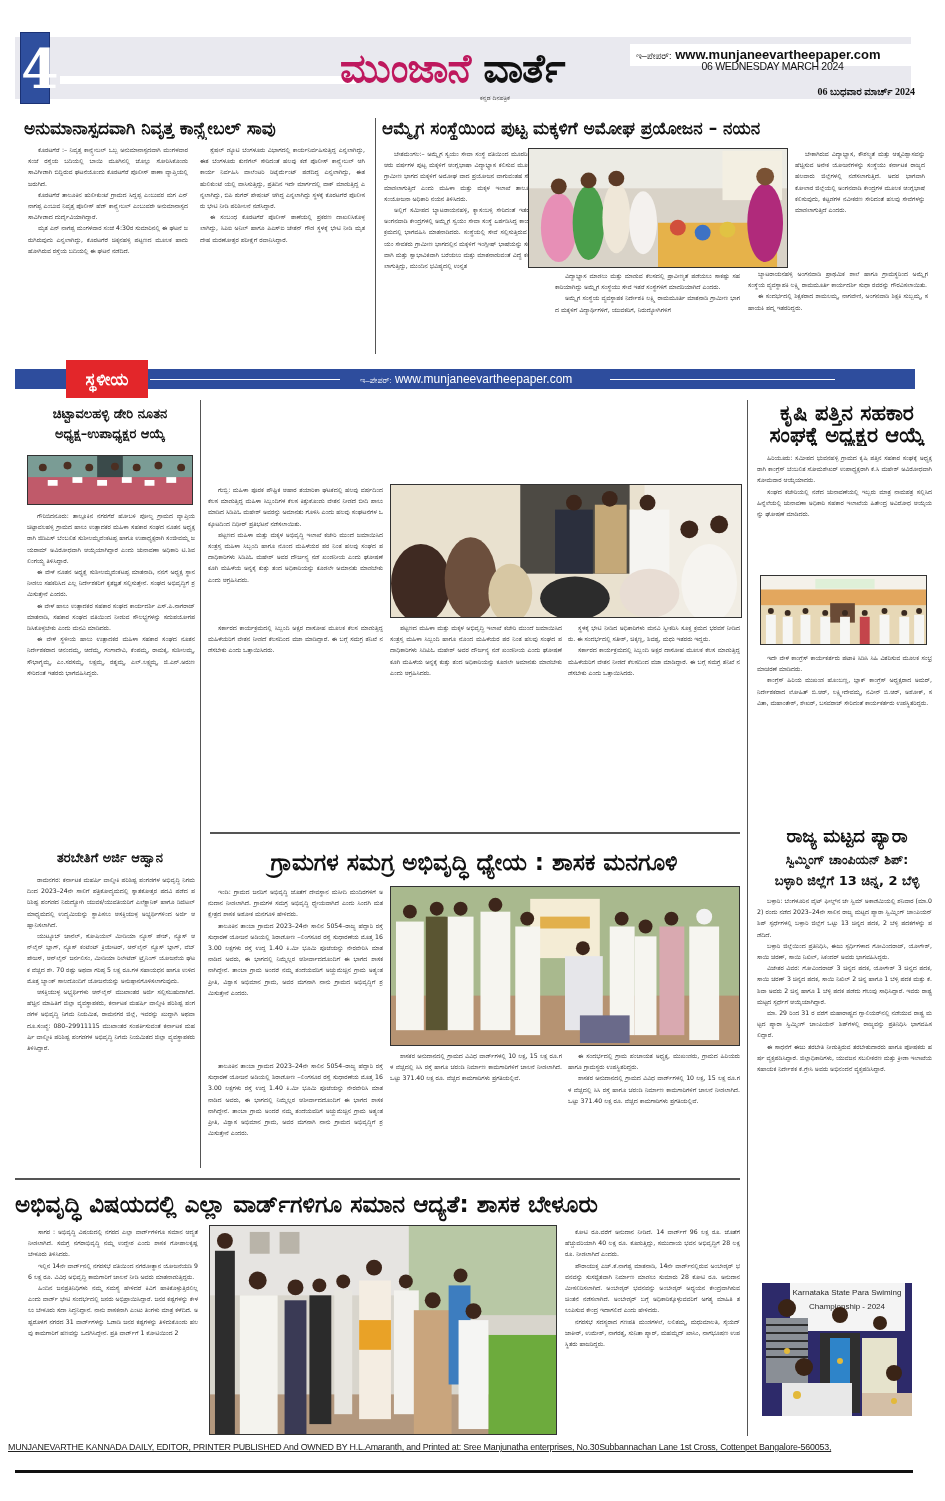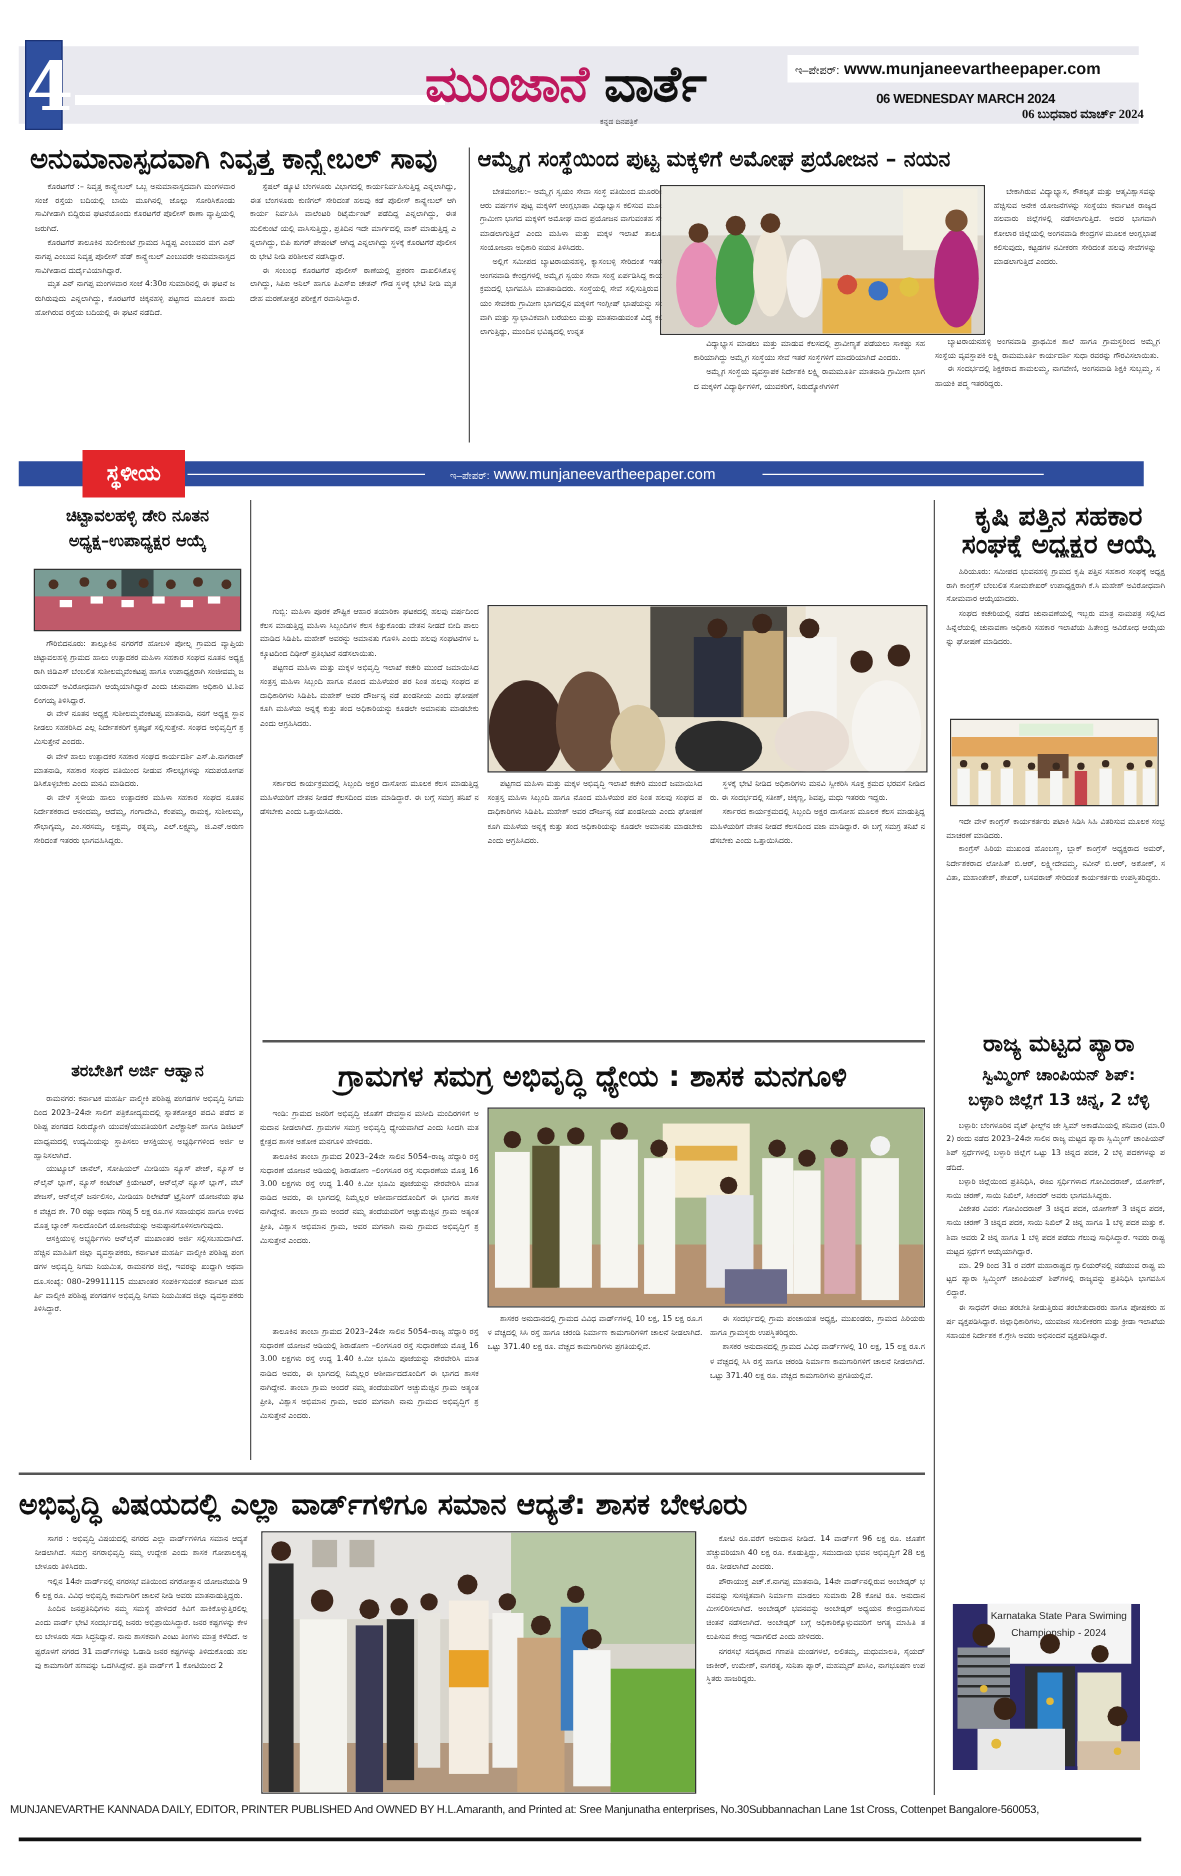--- a/index.html
+++ b/index.html
@@ -15,22 +15,22 @@
      border: 1px solid #1b3275; }
   .mast-white { left: 60px; top: 76px; width: 296px; height: 8px; background: #fff; }
   .mast-title { left: 340px; top: 40px; height: 60px; font-family: "DejaVu Sans", sans-serif; font-weight: bold;
      font-size: 40px; line-height: 56px; white-space: nowrap; letter-spacing: -1px; }
   .mast-title .red { color: #be185d; }
   .mast-title .blk { color: #111; }
   .mast-sub { left: 480px; top: 94px; font-size: 6px; color: #333; }
   .epaper-top { left: 630px; top: 44px; width: 285px; height: 22px; background: #fff;
      font-family: "Liberation Sans", sans-serif; font-size: 13px; line-height: 22px; padding-left: 6px; white-space: nowrap; }
   .epaper-top b { font-weight: bold; }
-  .date-en { left: 630px; top: 73px; width: 285px; text-align: center; font-family: "Liberation Sans", sans-serif;
-     font-size: 10.5px; font-weight: bold; letter-spacing: -0.3px; }
+  .date-en { left: 630px; top: 60px; width: 285px; text-align: center; font-family: "Liberation Sans", sans-serif;
+     font-size: 10.5px; font-weight: normal; letter-spacing: -0.3px; }
   .date-kn { left: 630px; top: 86px; width: 285px; text-align: right; font-family: "Liberation Serif", serif;
      font-size: 10px; font-weight: bold; }
 
   
   .hl { font-family: "DejaVu Sans", sans-serif; font-weight: bold; color: #111; white-space: nowrap; overflow: hidden; }
   .vrule { background: #555; width: 1px; }
   .hrule { background: #555; height: 2px; }
 
   
   .txt { font-family: "DejaVu Sans", sans-serif; font-size: 6.2px; line-height: 11.2px; color: #222;
@@ -43,42 +43,42 @@
 
   
   .band { left: 15px; top: 369px; width: 900px; height: 20px; background: #2e4d9d; }
   .band-line { background: #fff; height: 1px; top: 379px; }
   .band-url { left: 360px; top: 369px; height: 20px; color: #fff; font-family: "Liberation Sans", sans-serif;
      font-size: 12px; line-height: 20px; white-space: nowrap; }
   .section-tag { left: 66px; top: 360px; width: 82px; height: 38px; background: #e3262a; color: #fff;
      font-weight: bold; font-size: 17px; line-height: 38px; text-align: center; }
 
   .footer-text { left: 8px; top: 1441px; width: 930px; font-family: "Liberation Sans", sans-serif; font-size: 8.9px;
-     line-height: 13px; color: #222; letter-spacing: -0.2px; white-space: nowrap; }
+     line-height: 13px; color: #222; letter-spacing: -0.2px; white-space: nowrap; text-decoration: underline; }
   .footer-rule { left: 15px; top: 1470px; width: 898px; height: 3px; background: #111; }
 </style>
 </head>
 <body>
 
 <div class="abs mast-band"></div>
 <div class="abs page-num">4</div>
 <div class="abs mast-white"></div>
 <div class="abs mast-title">
   <span class="red">ಮುಂಜಾನೆ</span>
   <span class="blk">ವಾರ್ತೆ</span>
 </div>
 <div class="abs mast-sub">ಕನ್ನಡ ದಿನಪತ್ರಿಕೆ</div>
 <div class="abs epaper-top">
   <span style="font-size:9px">ಇ–ಪೇಪರ್:</span>
   <b>www.munjaneevartheepaper.com</b>
 </div>
 <div class="abs date-en">06 WEDNESDAY MARCH 2024</div>
 <div class="abs date-kn">06 ಬುಧವಾರ ಮಾರ್ಚ್ 2024</div>
 
-<div class="abs hl" style="left:24px;top:116px;width:350px;font-size:22px;line-height:24px;">ಅನುಮಾನಾಸ್ಪದವಾಗಿ ನಿವೃತ್ತ ಕಾನ್ಸ್ಟೇಬಲ್ ಸಾವು</div>
+<div class="abs hl" style="left:24px;top:116px;width:350px;font-size:17px;line-height:24px;">ಅನುಮಾನಾಸ್ಪದವಾಗಿ ನಿವೃತ್ತ ಕಾನ್ಸ್ಟೇಬಲ್ ಸಾವು</div>
 <div class="abs vrule" style="left:375px;top:118px;height:236px;"></div>
 <div class="abs hl" style="left:382px;top:116px;width:540px;font-size:17px;line-height:24px;">ಆಮ್ಮೈಗ ಸಂಸ್ಥೆಯಿಂದ ಪುಟ್ಟ ಮಕ್ಕಳಿಗೆ ಅಮೋಘ ಪ್ರಯೋಜನ – ನಯನ</div>
 
 <div class="abs txt" style="left:28px;top:144px;width:160px;height:210px;">
   <p>ಕೊರಟಗೆರೆ :– ನಿವೃತ್ತ ಕಾನ್ಸ್ಟೇಬಲ್ ಒಬ್ಬ ಅನುಮಾನಾಸ್ಪದವಾಗಿ ಮಂಗಳವಾರ ಸಂಜೆ ರಸ್ತೆಯ ಬದಿಯಲ್ಲಿ ಬಾಯಿ ಮೂಗಿನಲ್ಲಿ ಜೊಲ್ಲು ಸೋರಿಸಿಕೊಂಡು ಸಾವಿಗೀಡಾಗಿ ಬಿದ್ದಿರುವ ಘಟನೆಯೊಂದು ಕೊರಟಗೆರೆ ಪೊಲೀಸ್ ಠಾಣಾ ವ್ಯಾಪ್ತಿಯಲ್ಲಿ ಜರುಗಿದೆ.</p>
   <p>ಕೊರಟಗೆರೆ ತಾಲೂಕಿನ ಹುಲೀಕುಂಟೆ ಗ್ರಾಮದ ಸಿದ್ದಪ್ಪ ಎಂಬುವರ ಮಗ ಎನ್ ನಾಗಪ್ಪ ಎಂಬುವ ನಿವೃತ್ತ ಪೊಲೀಸ್ ಹೆಡ್ ಕಾನ್ಸ್ಟೇಬಲ್ ಎಂಬುವರೇ ಅನುಮಾನಾಸ್ಪದ ಸಾವಿಗೀಡಾದ ದುರ್ದೈವಿಯಾಗಿದ್ದಾರೆ.</p>
   <p>ಮೃತ ಎನ್ ನಾಗಪ್ಪ ಮಂಗಳವಾರ ಸಂಜೆ 4:30ರ ಸುಮಾರಿನಲ್ಲಿ ಈ ಘಟನೆ ಜರುಗಿರುವುದು ಎನ್ನಲಾಗಿದ್ದು, ಕೊರಟಗೆರೆ ಚಿಕ್ಕನಹಳ್ಳಿ ಪಟ್ಟಣದ ಮೂಲಕ ಹಾದು ಹೋಗಿರುವ ರಸ್ತೆಯ ಬದಿಯಲ್ಲಿ ಈ ಘಟನೆ ನಡೆದಿದೆ.</p>
 </div>
 <div class="abs txt" style="left:200px;top:144px;width:165px;height:210px;">
   <p>ಸ್ಪೆಷಲ್ ಡ್ಯೂಟಿ ಬೆಂಗಳೂರು ವಿಭಾಗದಲ್ಲಿ ಕಾರ್ಯನಿರ್ವಹಿಸುತ್ತಿದ್ದ ಎನ್ನಲಾಗಿದ್ದು, ಈತ ಬೆಂಗಳೂರು ಕುಣಿಗಲ್ ಸೇರಿದಂತೆ ಹಲವು ಕಡೆ ಪೊಲೀಸ್ ಕಾನ್ಸ್ಟೇಬಲ್ ಆಗಿ ಕಾರ್ಯ ನಿರ್ವಹಿಸಿ ವಾಲೆಂಟರಿ ರಿಟೈರ್ಮೆಂಟ್ ಪಡೆದಿದ್ದ ಎನ್ನಲಾಗಿದ್ದು, ಈತ ಹುಲಿಕುಂಟೆ ಯಲ್ಲಿ ವಾಸಿಸುತ್ತಿದ್ದು, ಪ್ರತಿದಿನ ಇದೇ ಮಾರ್ಗದಲ್ಲಿ ವಾಕ್ ಮಾಡುತ್ತಿದ್ದ ಎನ್ನಲಾಗಿದ್ದು, ಬಿಪಿ ಶುಗರ್ ಪೇಷಂಟ್ ಆಗಿದ್ದ ಎನ್ನಲಾಗಿದ್ದು ಸ್ಥಳಕ್ಕೆ ಕೊರಟಗೆರೆ ಪೊಲೀಸರು ಭೇಟಿ ನೀಡಿ ಪರಿಶೀಲನೆ ನಡೆಸಿದ್ದಾರೆ.</p>

